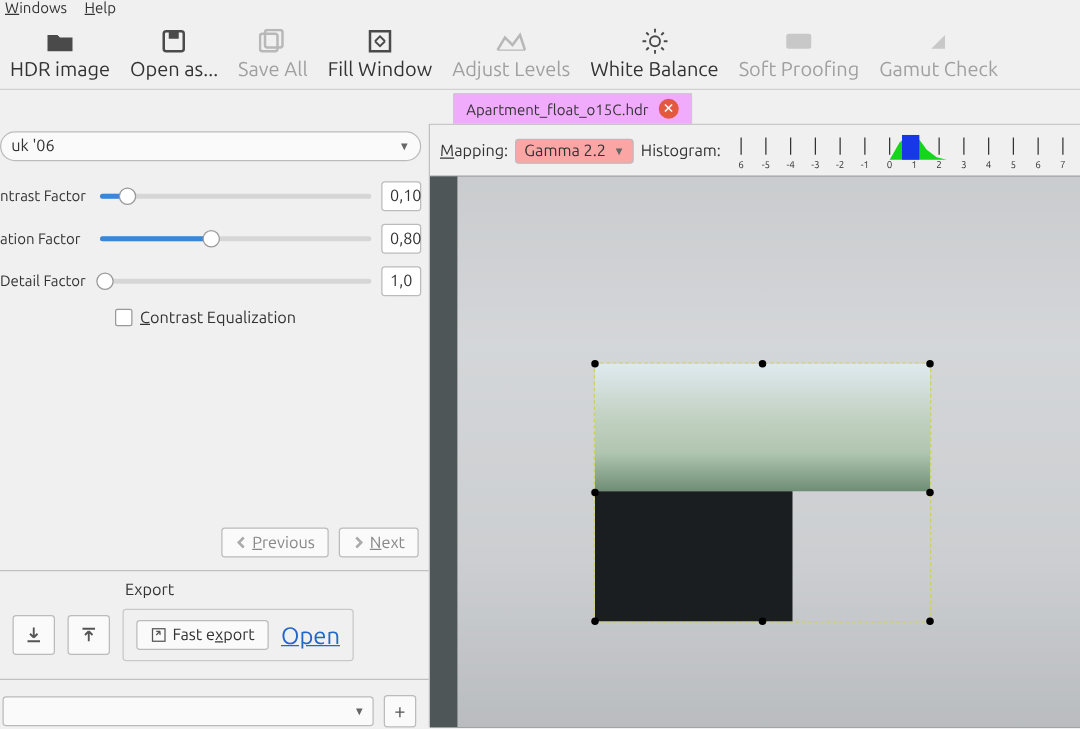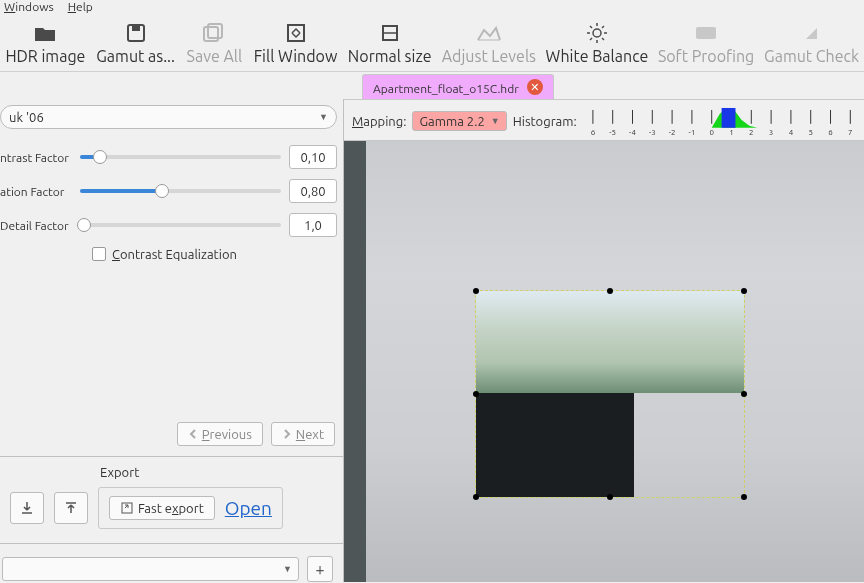--- a/index.html
+++ b/index.html
@@ -27,21 +27,21 @@
   .combo { border: 1px solid #bbb; border-radius: 12px; background: #fafafa; padding: 4px 8px; display: flex; justify-content: space-between; align-items: center; margin: 6px 6px 6px 0; font-size: 13px; }
   .tri { font-size: 9px; color: #666; }
 
   .ctrls { padding: 0 6px 0 0; }
   .row { display: flex; align-items: center; gap: 8px; margin: 10px 0; }
   .row .lbl { font-size: 12px; width: 72px; text-align: left; overflow: hidden; white-space: nowrap; }
   .slider { position: relative; flex: 1; height: 14px; }
   .track { position: absolute; left: 0; right: 0; top: 5px; height: 4px; background: #d6d6d6; border-radius: 2px; }
   .trackfill { position: absolute; top: 5px; height: 4px; background: #3a86d8; border-radius: 2px; left: 0; }
   .thumb { position: absolute; top: 0; width: 14px; height: 14px; background: #fff; border: 1px solid #999; border-radius: 7px; margin-left: -7px; }
-  .numbox { width: 48px; border: 1px solid #bbb; border-radius: 3px; background: #fff; padding: 4px 6px; text-align: center; font-size: 13px; }
+  .numbox { width: 32px; border: 1px solid #bbb; border-radius: 3px; background: #fff; padding: 4px 6px; text-align: center; font-size: 13px; }
 
   .chk { display: inline-flex; align-items: center; gap: 6px; margin-left: 72px; font-size: 13px; padding-left: 20px; }
   .chk .box { width: 14px; height: 14px; border: 1px solid #999; background: #fff; border-radius: 2px; }
 
   .pn { display: flex; justify-content: flex-end; gap: 8px; padding: 10px 8px; border-bottom: 1px solid #c0c0c0; }
   .btn { border: 1px solid #bbb; background: #fafafa; border-radius: 3px; padding: 4px 10px; display: inline-flex; align-items: center; gap: 4px; font-size: 13px; color: #888; }
 
   .export { padding: 8px 10px 14px 10px; border-bottom: 1px solid #c0c0c0; }
   .export .hdr { font-size: 13px; margin-bottom: 8px; }
   .export .row2 { display: flex; align-items: center; gap: 10px; }
@@ -86,48 +86,39 @@
       </div>
     <div class="label">HDR image</div>
   </div>
   <div class="tbtn">
     <div class="icon">
         <svg width="20" height="20">
           <rect x="2" y="2" width="16" height="16" rx="2" fill="none" stroke="#4a4a4a" stroke-width="2"></rect>
           <rect x="6" y="2" width="8" height="6" fill="#4a4a4a"></rect>
         </svg>
       </div>
-    <div class="label">Gamut as...</div>
+    <div class="label">Open as...</div>
   </div>
   <div class="tbtn dis">
     <div class="icon">
         <svg width="22" height="20">
           <rect x="1" y="4" width="14" height="14" rx="2" fill="none" stroke="#b8b8b8" stroke-width="2"></rect>
           <rect x="5" y="1" width="14" height="14" rx="2" fill="none" stroke="#b8b8b8" stroke-width="2"></rect>
         </svg>
       </div>
     <div class="label">Save All</div>
   </div>
   <div class="tbtn">
     <div class="icon">
         <svg width="20" height="20">
           <rect x="2" y="2" width="16" height="16" fill="none" stroke="#4a4a4a" stroke-width="2"></rect>
           <path d="M6 10l4-4 4 4M6 10l4 4 4-4" stroke="#4a4a4a" stroke-width="1.5" fill="none"></path>
         </svg>
       </div>
     <div class="label">Fill Window</div>
-  </div>
-  <div class="tbtn">
-    <div class="icon">
-        <svg width="20" height="20">
-          <rect x="3" y="3" width="14" height="14" fill="none" stroke="#4a4a4a" stroke-width="2"></rect>
-          <line x1="3" y1="10" x2="17" y2="10" stroke="#4a4a4a" stroke-width="1.5"></line>
-        </svg>
-      </div>
-    <div class="label">Normal size</div>
   </div>
   <div class="tbtn dis">
     <div class="icon">
         <svg width="26" height="18">
           <path d="M2 16 L8 6 L14 12 L20 4 L24 16" stroke="#b8b8b8" stroke-width="2" fill="none"></path>
           <line x1="2" y1="16" x2="24" y2="16" stroke="#b8b8b8"></line>
         </svg>
       </div>
     <div class="label">Adjust Levels</div>
   </div>

